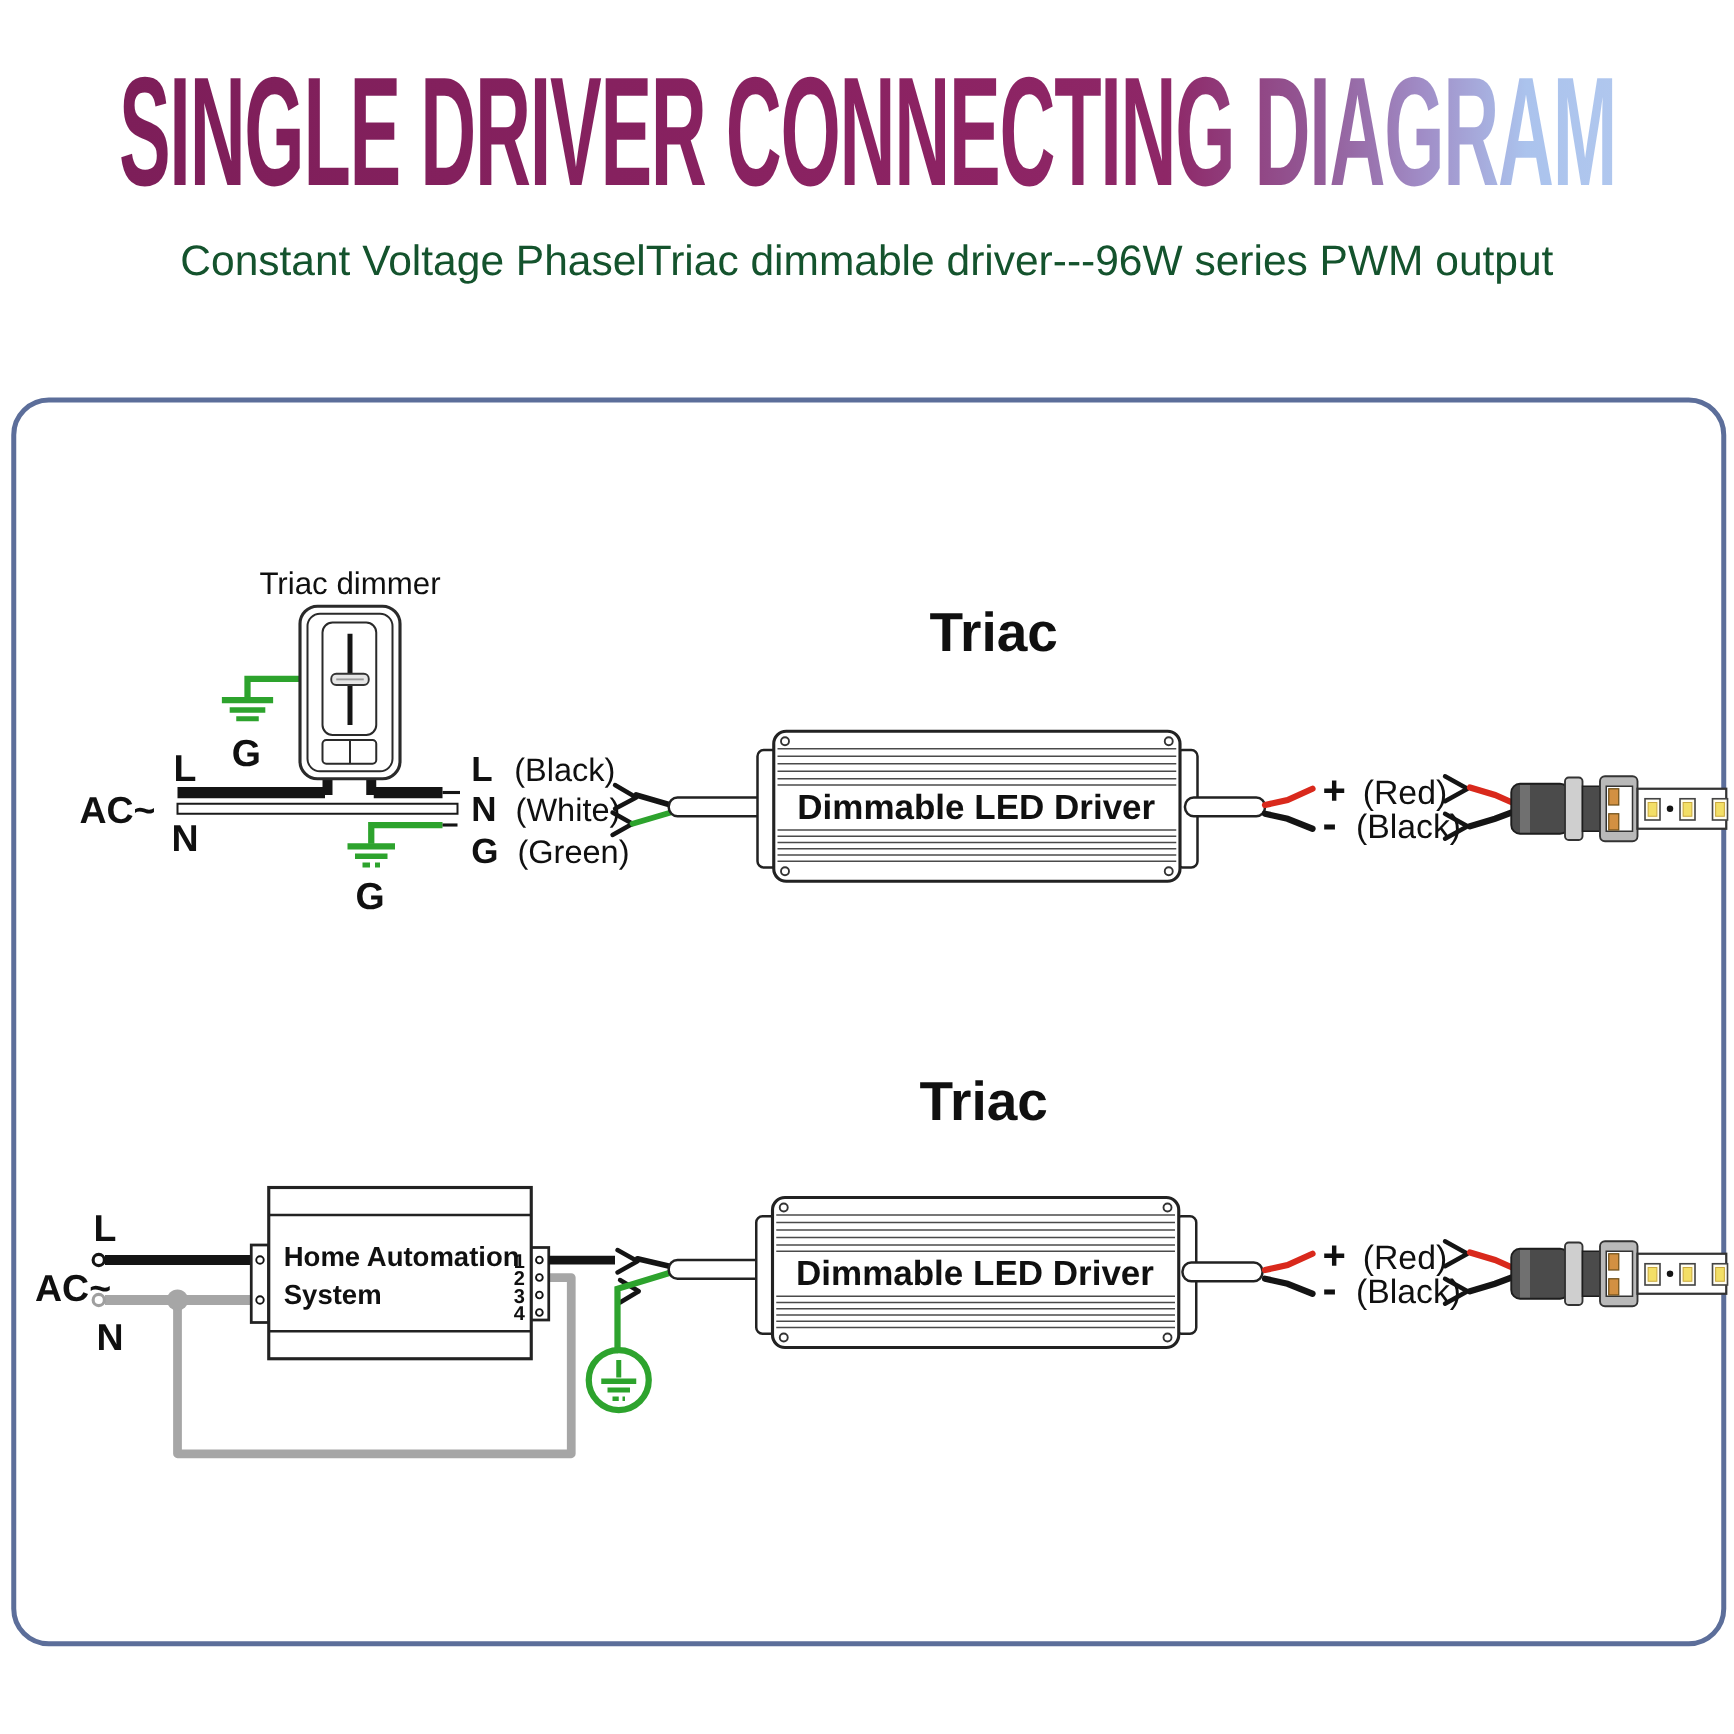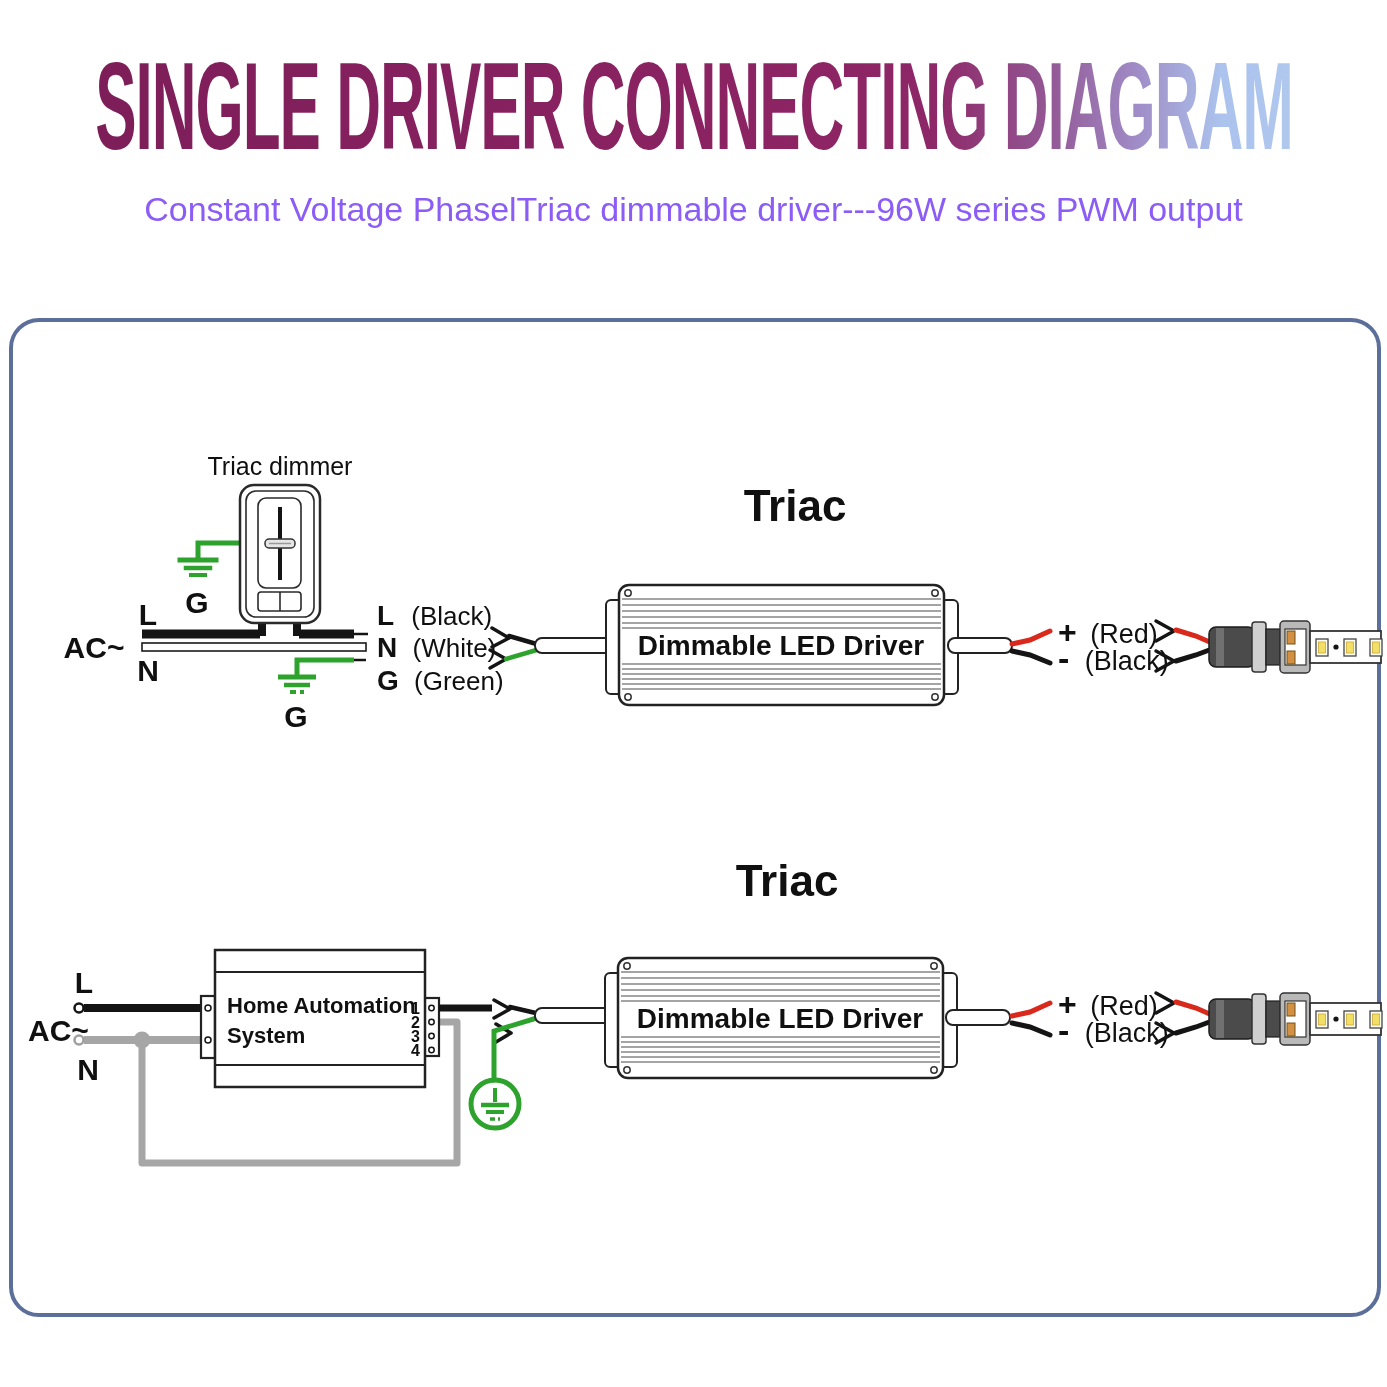--- a/index.html
+++ b/index.html
@@ -5,21 +5,21 @@
   html,body{margin:0;padding:0;background:#ffffff;}
   .canvas{position:relative;width:1387px;height:1387px;background:#ffffff;overflow:hidden;
           font-family:"Liberation Sans",sans-serif;}
   .title{position:absolute;top:44px;left:50%;margin:0;white-space:nowrap;
          font-size:124px;font-weight:800;line-height:1;letter-spacing:-2px;
          transform:translateX(-50%) scaleX(0.5);
          background:linear-gradient(to right,#7d1e59 0%,#8c2363 55%,#8e2767 70%,#935a97 80%,#a08cc6 87%,#abc3ed 94%,#b0c7ee 100%);
          -webkit-background-clip:text;background-clip:text;
          -webkit-text-fill-color:transparent;color:transparent;}
   .subtitle{position:absolute;top:190px;width:100%;text-align:center;
-            font-size:34px;color:#8b5cf6;}
+            font-size:34px;color:#14532d;}
   .panel{position:absolute;left:9px;top:318px;width:1364px;height:991px;
          border:4px solid #5c6e9a;border-radius:30px;background:#ffffff;}
   svg.diagram{position:absolute;left:0;top:0;}
   svg text{font-family:"Liberation Sans",sans-serif;fill:#101010;}
   .b{font-weight:bold;}
 </style>
 </head>
 <body>
 
 <div class="canvas">

